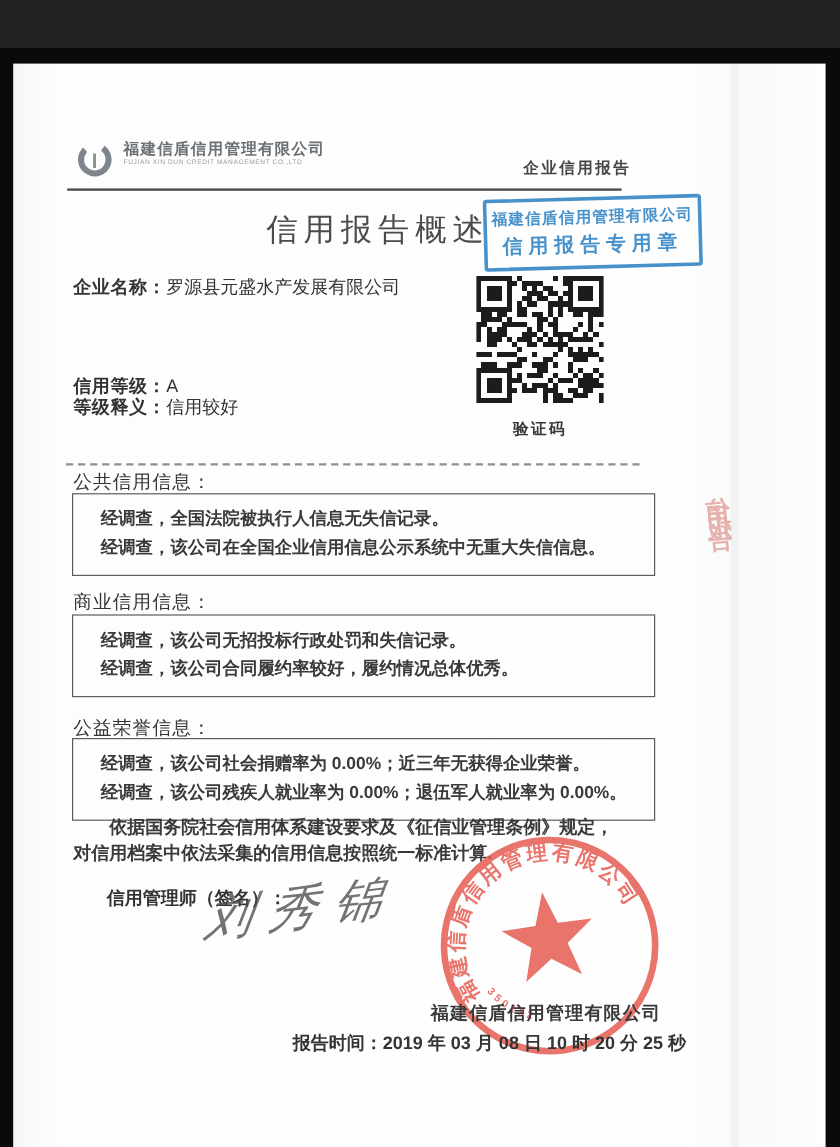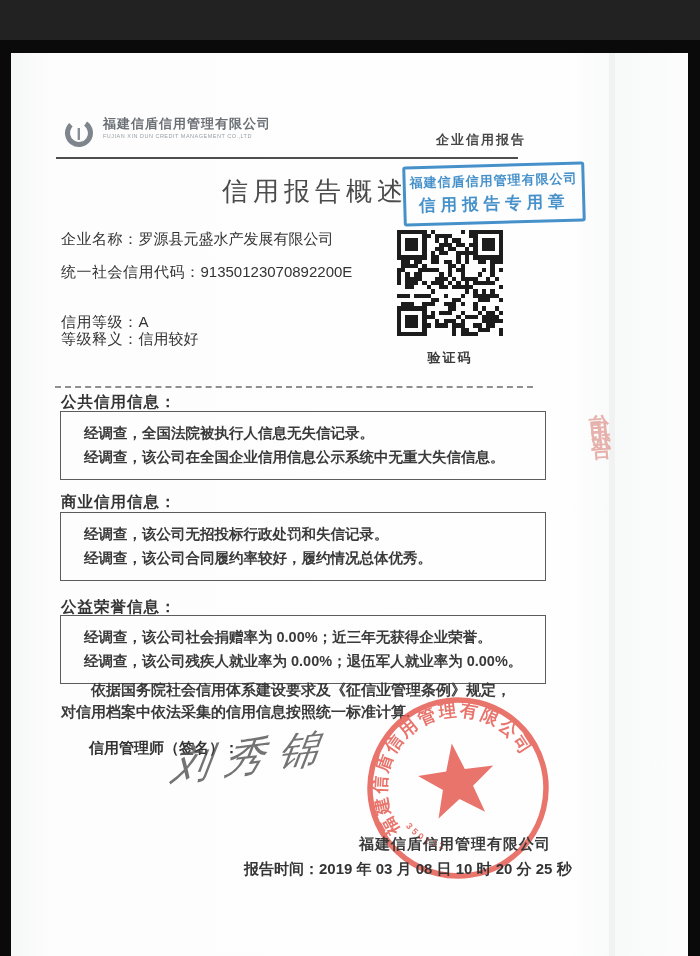--- a/index.html
+++ b/index.html
@@ -23,31 +23,31 @@
       border-radius:3px;transform:rotate(-1.6deg);text-align:center;color:#2e83c4;opacity:.88;
       background:rgba(255,255,255,0);}
   .blue-stamp .l1{font-size:13px;font-weight:bold;letter-spacing:1px;white-space:nowrap;}
   .blue-stamp .l2{font-size:16.5px;font-weight:bold;letter-spacing:5px;margin-top:3px;white-space:nowrap;}
 
   .doc-title{left:0;top:121px;width:608px;text-align:center;font-size:26px;font-weight:normal;
       color:#4b4b4b;letter-spacing:5px;}
 
   
   .field{left:50px;font-size:15px;color:#333;white-space:nowrap;}
-  .field b{font-weight:normal;letter-spacing:.5px;}
+  .field b{font-weight:bold;letter-spacing:.5px;}
   .f0{top:177px;} .f1{top:210px;} .f2{top:260px;} .f3{top:277px;}
 
   
   .qr{left:386px;top:177px;width:106px;height:106px;}
   .qr-caption{left:386px;top:296px;width:106px;text-align:center;font-size:13px;font-weight:bold;color:#3a3a3a;letter-spacing:2px;}
 
   .dash-line{left:44px;top:333px;width:478px;border-top:2px dashed #8f8f8f;height:0;}
 
   
-  .sec-head{left:50px;font-size:15.5px;font-weight:bold;color:#343434;letter-spacing:1px;text-align:center;}
+  .sec-head{left:50px;font-size:15.5px;font-weight:normal;color:#343434;letter-spacing:1px;text-align:center;}
   .sh0{top:339px;} .sh1{top:439px;} .sh2{top:544px;}
   .sec-box{left:49px;width:455px;border:1.5px solid #5c5c5c;padding:9px 6px 10px 23px;
       font-size:14.5px;font-weight:600;color:#3a3a3a;line-height:24px;}
   .sb0{top:358px;} .sb1{top:459px;} .sb2{top:562px;}
   .sec-box div{white-space:nowrap;}
 
   
   .legal{left:50px;top:626px;width:462px;font-size:15px;font-weight:600;color:#3a3a3a;
       line-height:22px;text-indent:2em;}
   .validity{left:78px;top:663px;font-size:15px;font-weight:bold;color:#333;white-space:nowrap;}
@@ -89,23 +89,20 @@
 
     <div class="abs blue-stamp">
       <div class="l1">福建信盾信用管理有限公司</div>
       <div class="l2">信用报告专用章</div>
     </div>
 
     <div class="abs doc-title">信用报告概述</div>
 
     <div class="abs field f0">
       <b>企业名称：</b><span>罗源县元盛水产发展有限公司</span>
-    </div>
-    <div class="abs field f1">
-      <b>统一社会信用代码：</b><span>91350123070892200E</span>
     </div>
     <div class="abs field f2">
       <b>信用等级：</b><span>A</span>
     </div>
     <div class="abs field f3">
       <b>等级释义：</b><span>信用较好</span>
     </div>
 
     <svg class="abs qr" id="qr-svg" viewBox="0 0 25 25" shape-rendering="crispEdges">
         <rect x="0" y="0" width="1" height="1" fill="#1c1c1c"></rect>

